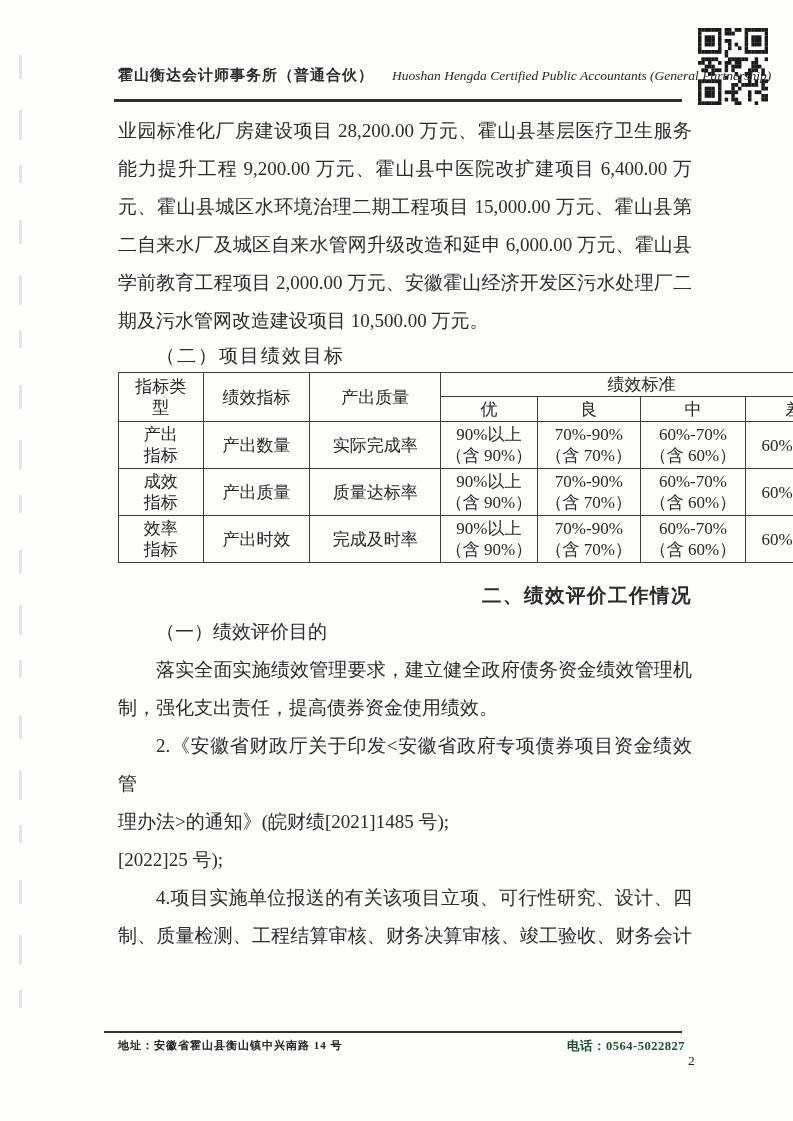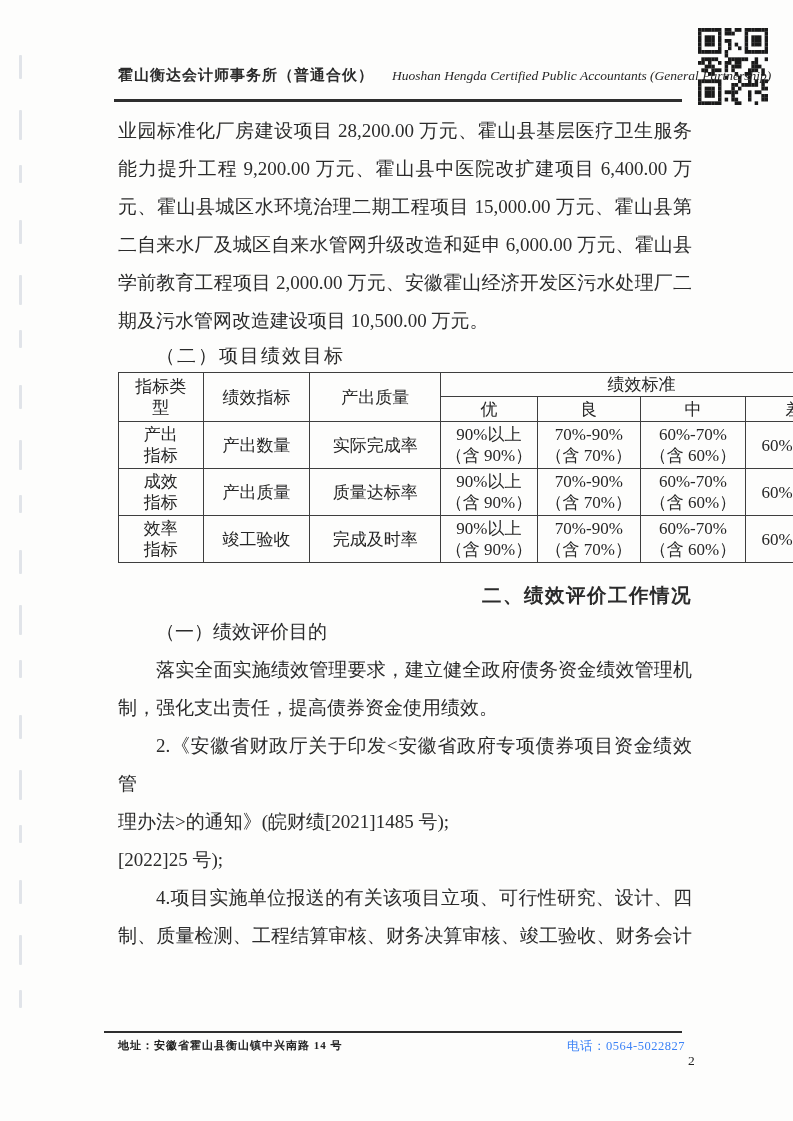--- a/index.html
+++ b/index.html
@@ -24,21 +24,21 @@
   table.perf{border-collapse:collapse; table-layout:fixed; width:725px; margin:0; font-size:17px; line-height:21px; color:#262626;}
   table.perf td{border:1.5px solid #3e3e3e; text-align:center; vertical-align:middle; padding:1px 2px; white-space:pre-line;}
   table.perf tr.h1 td{height:20px;}
   table.perf tr.h2 td{height:22px;}
   table.perf tr.dr td{height:44px;}
   
   .sec2head{margin-top:16px; font-weight:bold; font-size:19.5px; line-height:34px; text-indent:2em; letter-spacing:1.5px;text-align:right;}
   
   .ftr-rule{position:absolute; left:104px; top:1031px; width:578px; height:2px; background:#2e2e2e;}
   .ftr-addr{position:absolute; left:118px; top:1038px; font-size:11px; font-weight:bold; letter-spacing:1px; color:#222;}
-  .ftr-phone{position:absolute; left:500px; top:1038px; width:185px; text-align:right; font-size:12.5px; font-weight:normal; letter-spacing:.5px; color:#3b82f6;}
+  .ftr-phone{position:absolute; left:500px; top:1038px; width:185px; text-align:right; font-size:12.5px; font-weight:bold; letter-spacing:.5px; color:#14532d;}
   .pagenum{position:absolute; left:688px; top:1053px; font-size:13.5px; color:#222;}
   
   .tick{position:absolute; width:3px; background:#e1e4e9; border-radius:1px;}
 </style>
 </head>
 <body>
 
 <div class="page">
 
   <div id="artifacts">
@@ -333,21 +333,21 @@
 （含 90%）</td>
         <td>70%-90%
 （含 70%）</td>
         <td>60%-70%
 （含 60%）</td>
         <td>60%以下</td>
       </tr>
       <tr class="dr">
         <td>效率
 指标</td>
-        <td>竣工验收</td>
+        <td>产出时效</td>
         <td>完成及时率</td>
         <td>90%以上
 （含 90%）</td>
         <td>70%-90%
 （含 70%）</td>
         <td>60%-70%
 （含 60%）</td>
         <td>60%以下</td>
       </tr>
     </tbody>

